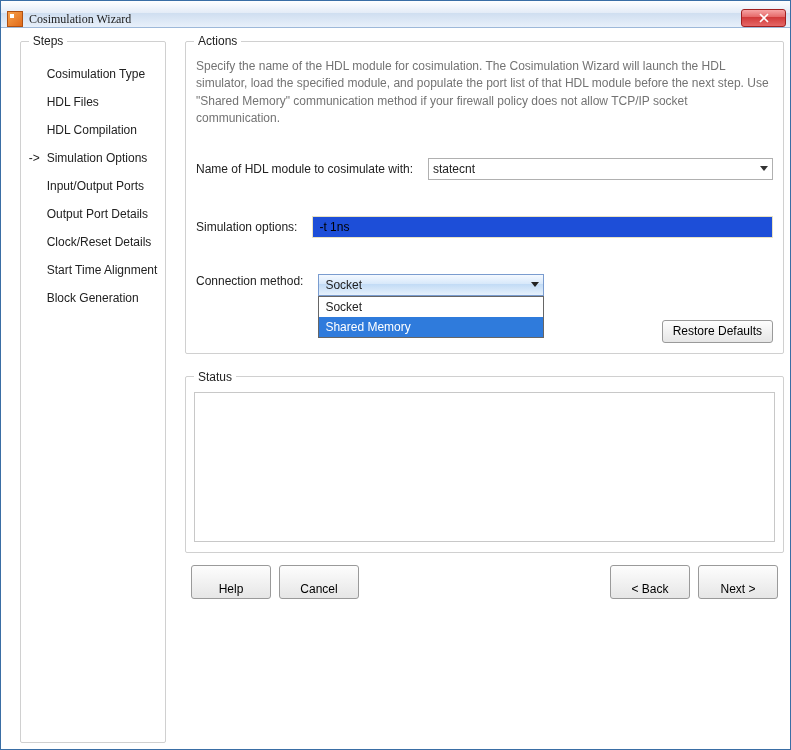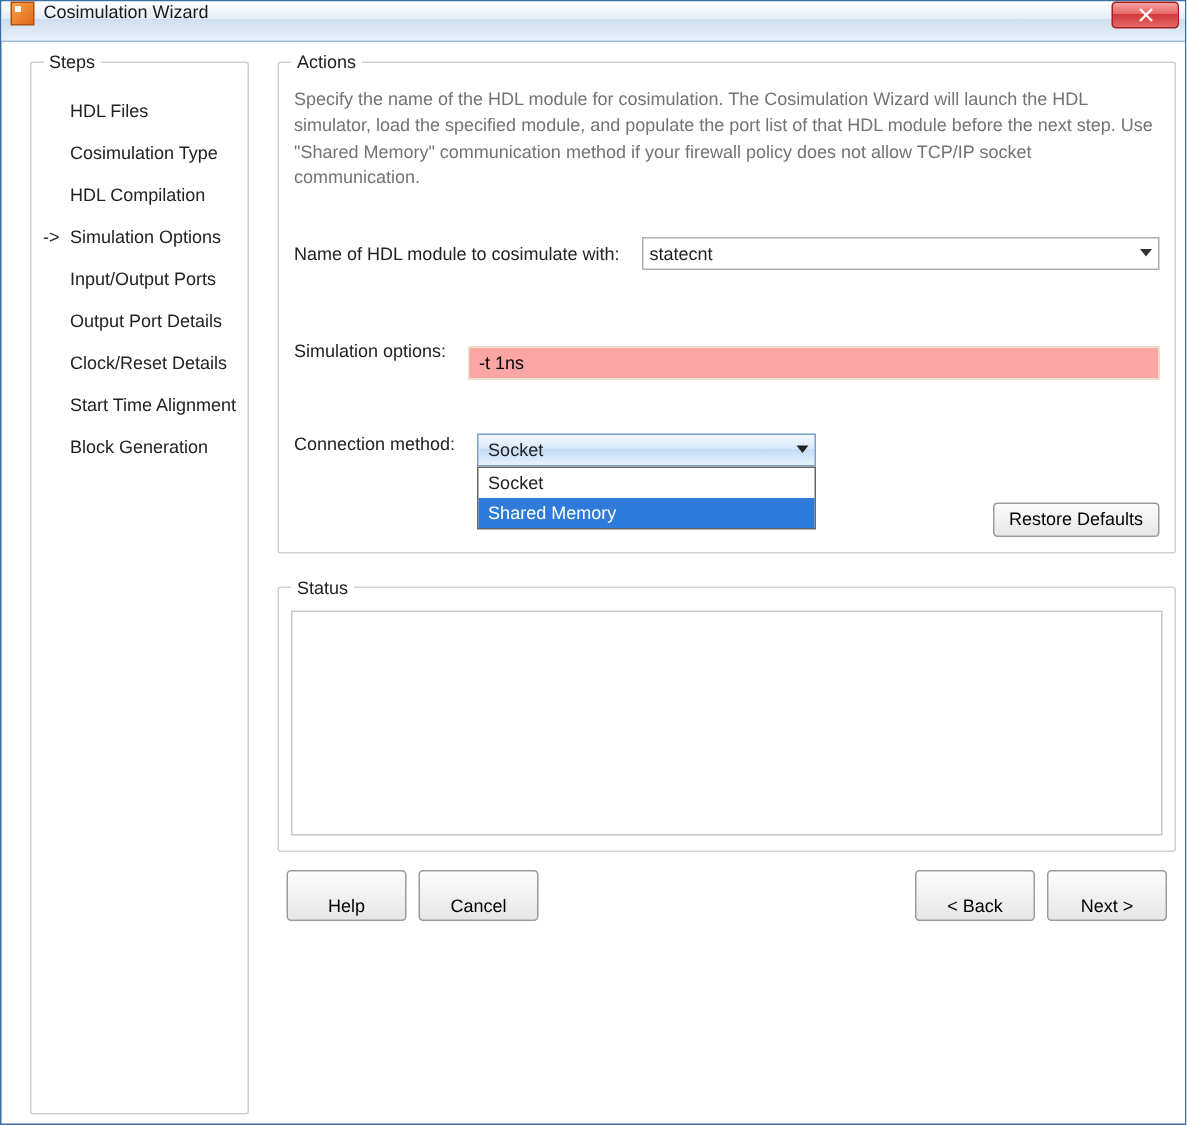--- a/index.html
+++ b/index.html
@@ -19,22 +19,23 @@
     height: 750px;
     display: flex;
     flex-direction: column;
     background: #fff;
   }
   .titlebar {
     height: 27px;
     background: linear-gradient(to bottom, #ffffff 0%, #e4ecf7 45%, #cfdef0 46%, #e8f0fa 100%);
     border-bottom: 1px solid #9db8d9;
     display: flex;
-    align-items: flex-start;
-    padding: 0 4px 11px 6px;
+    align-items: flex-end;
+    padding: 0 4px 0 6px;
+    font-family: Liberation Serif, serif;
   }
   .titlebar .icon {
     width: 16px; height: 16px; margin-right: 6px;
     display: inline-block;
     background: linear-gradient(135deg,#f7a14a,#e06a1a);
     border: 1px solid #b05010;
     position: relative;
   }
   .titlebar .icon::after{
     content:"";position:absolute;left:2px;top:2px;width:4px;height:4px;background:#fff;
@@ -117,23 +118,22 @@
   .form-row label { white-space: nowrap; }
   .text-input {
     flex: 1;
     height: 22px;
     border: 1px solid #c8c8c8;
     background: #fff;
     padding: 0 6px;
     font: inherit;
   }
   .sim-opts-input {
-    background: #fca5a5;
+    background: #1d4ed8;
     border: 1px solid #e8e2c4;
-    margin-top: 15px;
   }
   .combo {
     flex: 1;
     height: 22px;
     border: 1px solid #b0b0b0;
     background: #fff;
     display: flex;
     align-items: center;
     justify-content: space-between;
     padding: 0 4px 0 4px;
@@ -228,25 +228,25 @@
   </div>
 
   <div class="body">
 
     <div class="steps-panel">
       <fieldset>
         <legend>Steps</legend>
         <div class="steps-list" id="steps-list">
             <div class="step-row">
               <span class="step-arrow"></span>
+              <span class="step-label">Cosimulation Type</span>
+            </div>
+            <div class="step-row">
+              <span class="step-arrow"></span>
               <span class="step-label">HDL Files</span>
-            </div>
-            <div class="step-row">
-              <span class="step-arrow"></span>
-              <span class="step-label">Cosimulation Type</span>
             </div>
             <div class="step-row">
               <span class="step-arrow"></span>
               <span class="step-label">HDL Compilation</span>
             </div>
             <div class="step-row">
               <span class="step-arrow">-&gt;</span>
               <span class="step-label">Simulation Options</span>
             </div>
             <div class="step-row">

